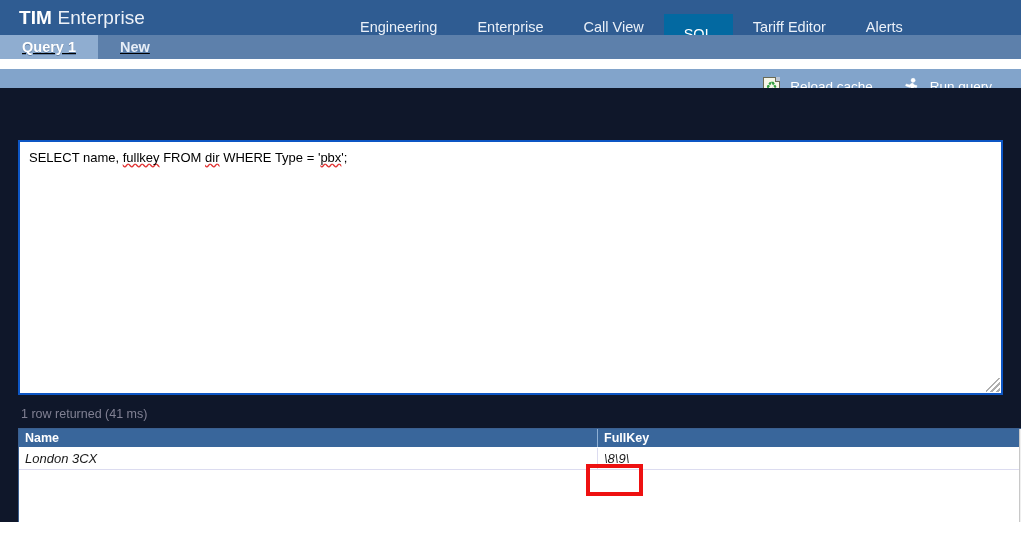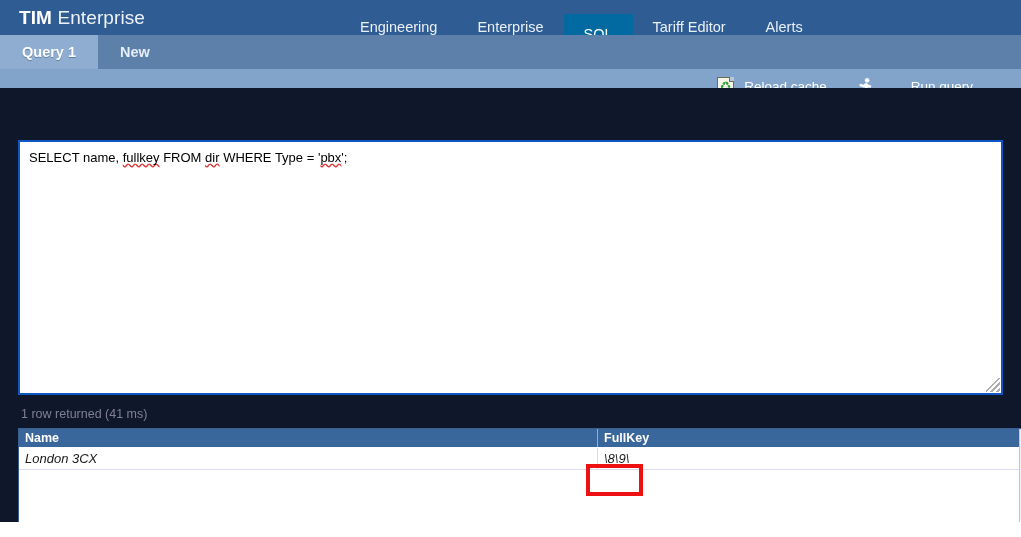--- a/index.html
+++ b/index.html
@@ -66,24 +66,25 @@
     background: #0369a1;
     color: #ffffff;
     margin-top: 14px;
   }
 
   
   .tabbar {
     position: absolute;
     left: 0; top: 35px;
     width: 1021px;
-    height: 34px;
+    height: 24px;
     background: #5d80ab;
     display: flex;
     align-items: stretch;
+    text-decoration: underline;
   }
   .tab {
     display: flex;
     align-items: center;
     padding: 0 22px;
     font-size: 14.5px;
     font-weight: bold;
     color: #e6edf6;
     white-space: nowrap;
     cursor: pointer;
@@ -111,21 +112,21 @@
     height: 34px;
     cursor: pointer;
     white-space: nowrap;
   }
   .tool-btn .tool-label {
     font-size: 13.5px;
     color: #ffffff;
     margin-left: 10px;
   }
   .tool-reload { margin-right: 28px; }
-  .tool-run { margin-right: 48px; gap: 27px; }
+  .tool-run { margin-right: 29px; }
 
   .icon-reload {
     position: relative;
     width: 17px;
     height: 19px;
     background: #f6f6e8;
     border: 1px solid #6a6a55;
     box-sizing: border-box;
     flex: none;
   }
@@ -301,20 +302,21 @@
 </head>
 <body>
 
 <div class="app">
 
   <div class="header">
     <div class="logo"><span class="bold">TIM</span> <span class="light">Enterprise</span></div>
     <div class="nav">
       <div class="nav-item">Engineering</div>
       <div class="nav-item">Enterprise</div>
+      <div class="nav-item">Call View</div>
       <div class="nav-item active">SQL</div>
       <div class="nav-item">Tariff Editor</div>
       <div class="nav-item">Alerts</div>
     </div>
   </div>
 
   <div class="tabbar">
     <div class="tab active">Query 1</div>
     <div class="tab">New</div>
   </div>

